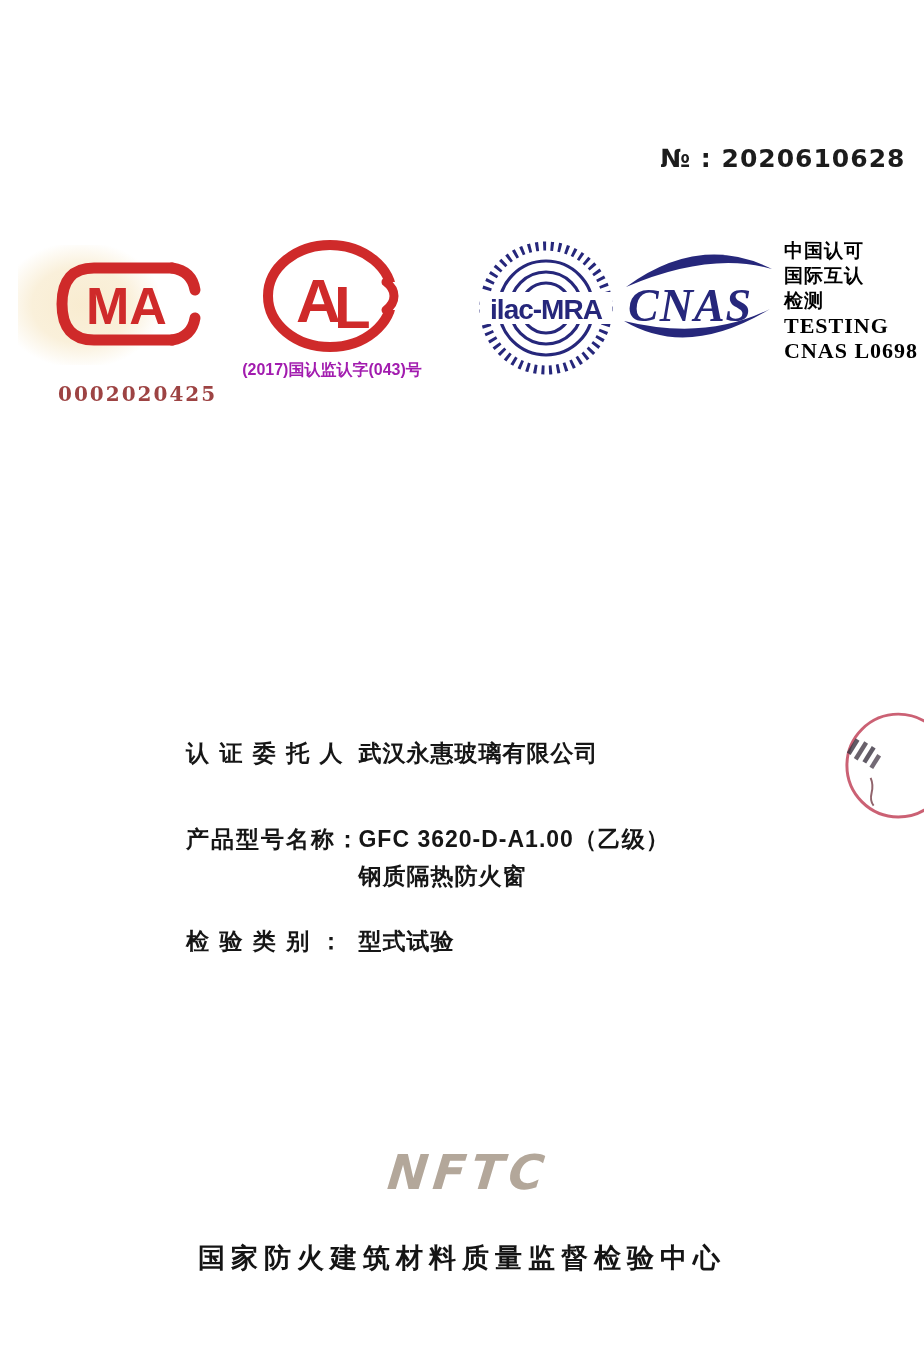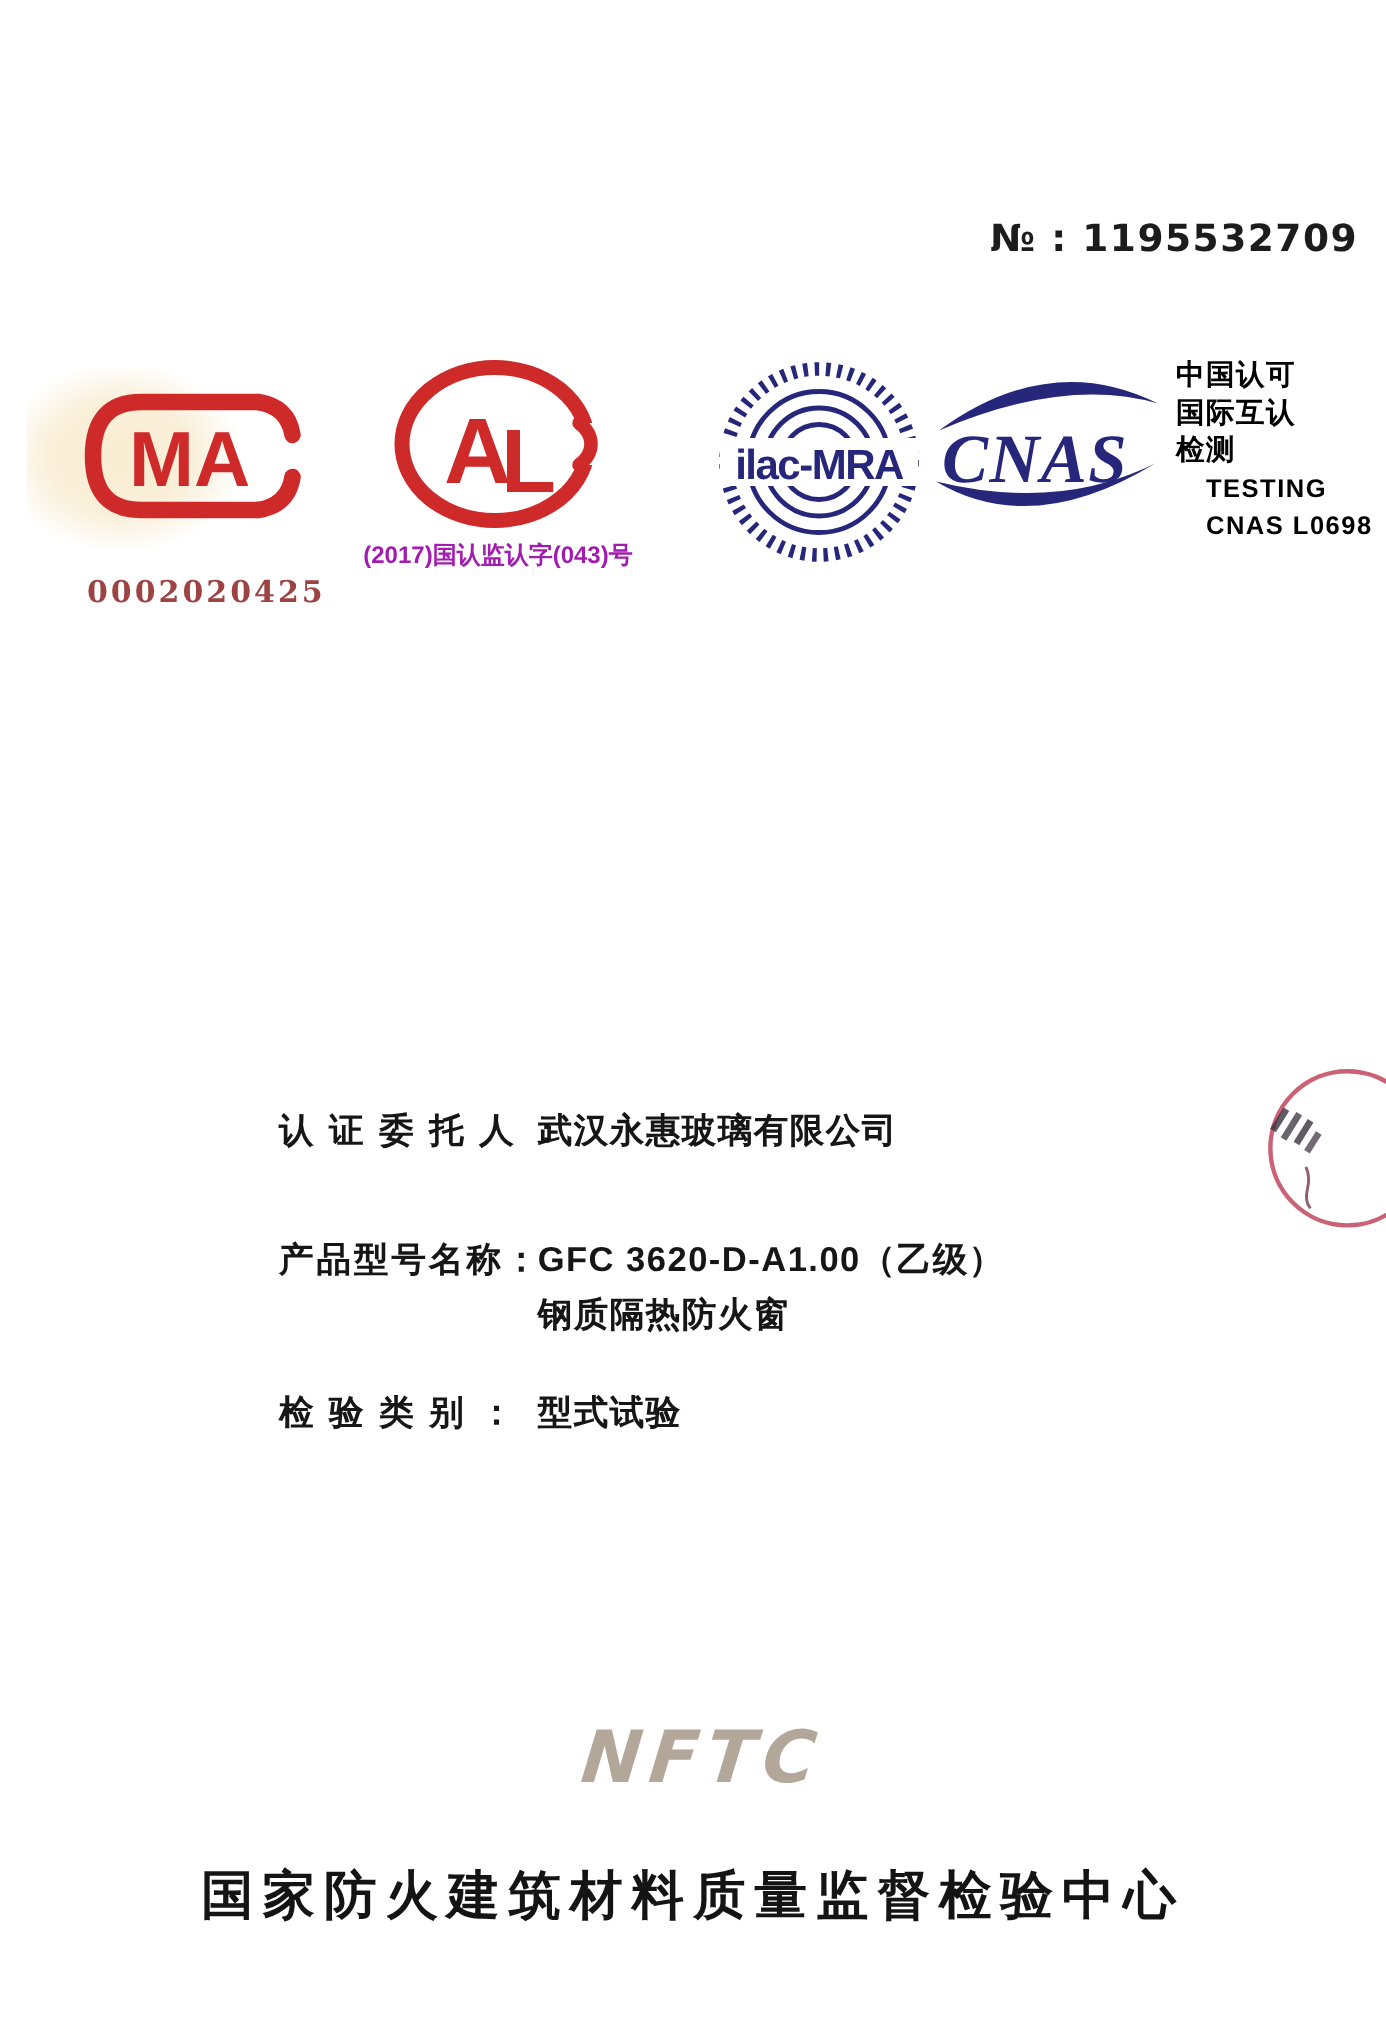--- a/index.html
+++ b/index.html
@@ -36,21 +36,21 @@
     font-size:16px;font-weight:700;
     color:#a21caf;
   }
   .ilac-box{left:478px;top:240px;width:136px;height:136px;}
   .cnas-box{left:622px;top:245px;width:152px;height:106px;}
   .cnas-side{
     position:absolute;left:784px;top:238px;width:136px;
     font-size:19px;font-weight:700;line-height:25px;
     color:#000000;letter-spacing:1px;
   }
-  .cnas-side .en{font-size:17px;letter-spacing:1px;font-family:Liberation Sans, sans-serif;margin-left:20px;}
+  .cnas-side .en{font-size:22px;letter-spacing:1px;font-family:Liberation Serif, serif;}
   
   .glare{
     position:absolute;left:18px;top:245px;width:140px;height:120px;
     background:radial-gradient(ellipse at 45% 50%, rgba(248,235,206,0.95) 0%, rgba(248,235,206,0.75) 45%, rgba(248,235,206,0) 75%);
     pointer-events:none;
   }
   
   .doc-title{
     position:absolute;left:228px;top:540px;
     font-size:78px;font-weight:700;letter-spacing:48px;
@@ -76,32 +76,32 @@
   .nftc{
     position:absolute;left:388px;top:1144px;
     font-size:48px;font-weight:700;font-style:italic;
     letter-spacing:5px;color:#b3a79a;
     transform:skewX(-6deg);
     font-family:"DejaVu Sans",sans-serif;
   }
   .org-name{
     position:absolute;left:0;right:0;top:1240px;
     text-align:center;
-    font-size:35px;font-weight:700;letter-spacing:6px;
+    font-size:27px;font-weight:700;letter-spacing:6px;
     color:#141414;
   }
   
   .seal{position:absolute;left:840px;top:648px;width:84px;height:240px;overflow:visible;}
 </style>
 </head>
 <body>
 
 <div class="page">
 
-  <div class="report-no">№ : 1195532709</div>
+  <div class="report-no">№ : 2020610628</div>
 
   <div class="glare"></div>
 
   <svg class="logo cma-box" viewBox="0 0 152 92">
     <path d="M120,10 H42 Q10,10 10,46 Q10,82 42,82 H120" fill="none" stroke="#cf2a2a" stroke-width="11" stroke-linecap="round"></path>
     <path d="M120,10 Q140,13 143,32" fill="none" stroke="#cf2a2a" stroke-width="11" stroke-linecap="round"></path>
     <path d="M120,82 Q140,79 143,60" fill="none" stroke="#cf2a2a" stroke-width="11" stroke-linecap="round"></path>
     <text x="34" y="66" font-size="52" font-weight="bold" fill="#cf2a2a" font-family="'Liberation Sans','DejaVu Sans',sans-serif">MA</text>
   </svg>
   <div class="cma-number">0002020425</div>

